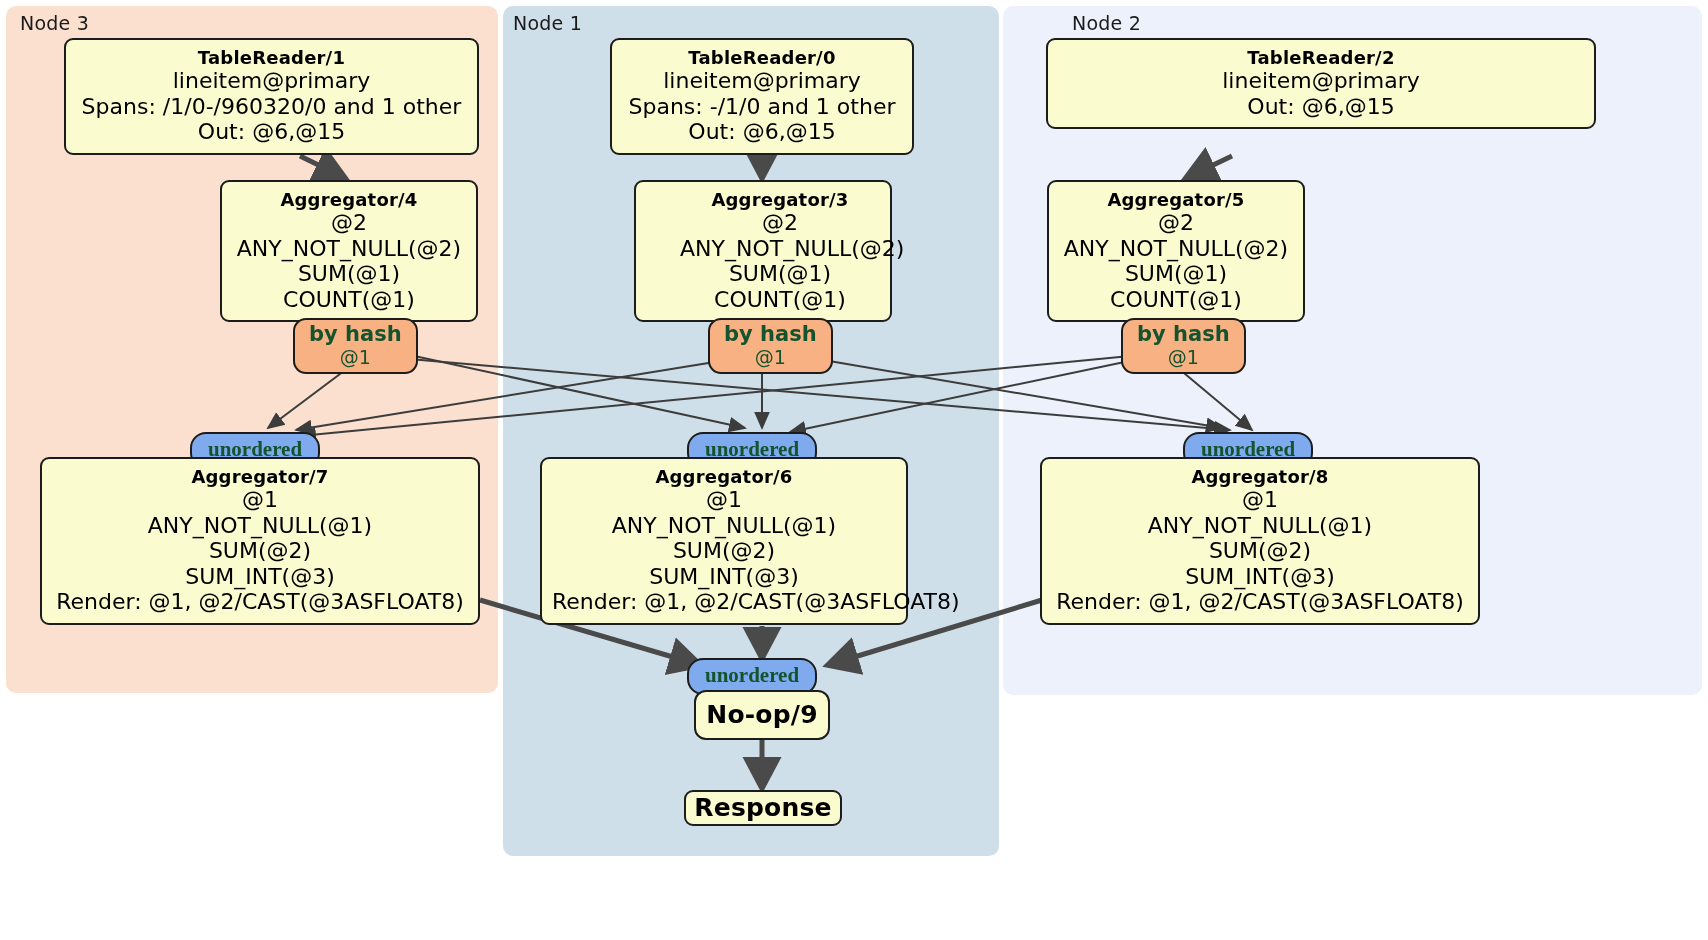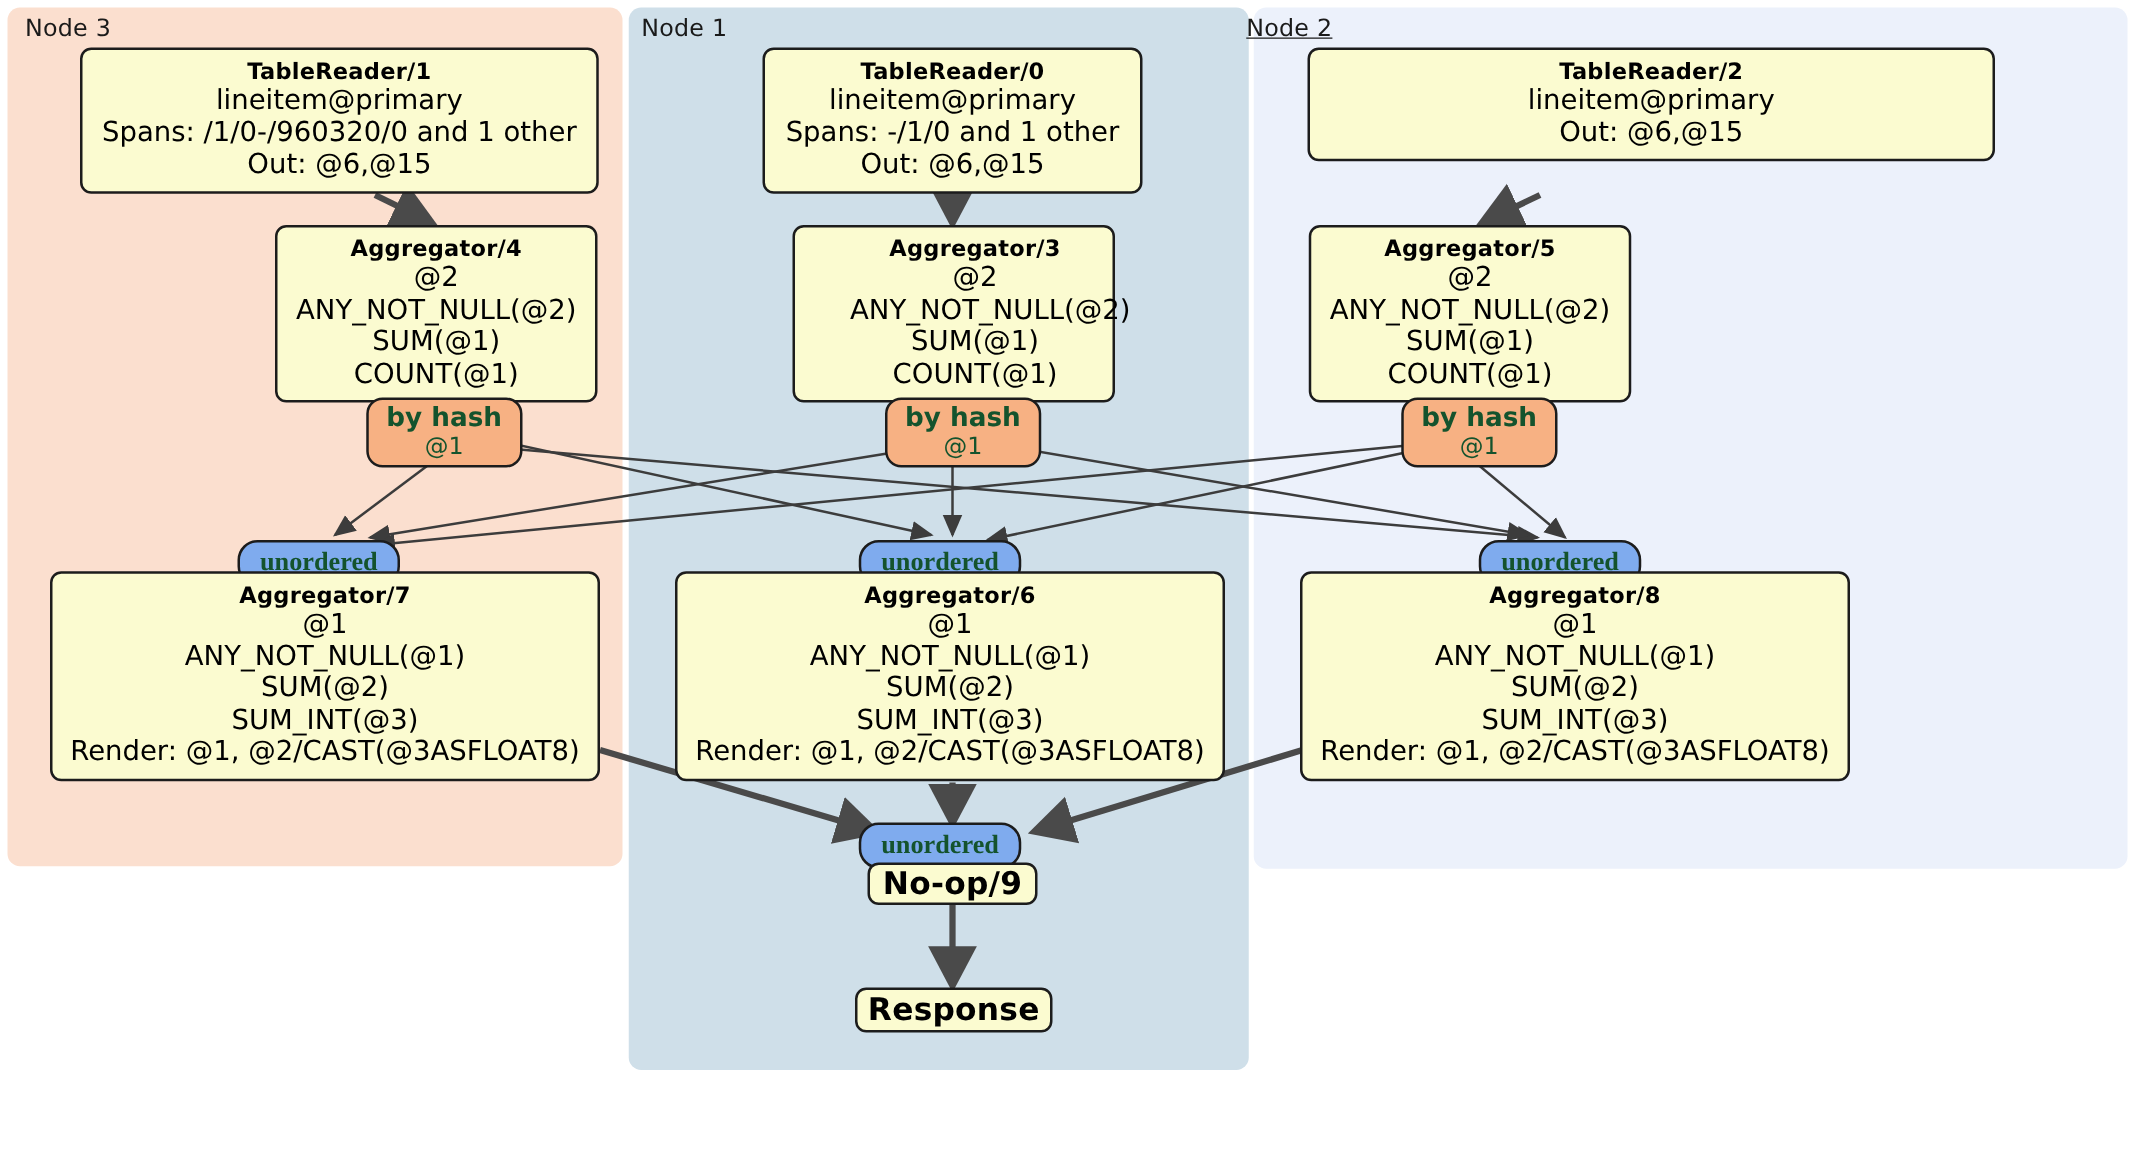--- a/index.html
+++ b/index.html
@@ -86,21 +86,21 @@
 <body>
 
 <div id="stage">
 
   <div class="panel" style="left:6px;top:6px;width:492px;height:687px;background:#fbdfcf;"></div>
   <div class="panel" style="left:503px;top:6px;width:496px;height:850px;background:#cfdfe9;"></div>
   <div class="panel" style="left:1003px;top:6px;width:699px;height:689px;background:#ecf1fb;"></div>
 
   <div class="panel-label" style="left:20px;top:12px;">Node 3</div>
   <div class="panel-label" style="left:513px;top:12px;">Node 1</div>
-  <div class="panel-label" style="left:997px;top:12px;text-decoration:underline;">Node 2</div>
+  <div class="panel-label" style="left:1072px;top:12px;">Node 2</div>
 
   <svg id="edges" viewBox="0 0 1708 940" xmlns="http://www.w3.org/2000/svg">
     <defs>
       <marker id="ah-thick" markerWidth="9" markerHeight="9" refX="6.2" refY="4.5" orient="auto" markerUnits="strokeWidth">
         <path d="M0,0.6 L7.4,4.5 L0,8.4 z" fill="#4a4a4a"></path>
       </marker>
       <marker id="ah-thin" markerWidth="11" markerHeight="11" refX="8" refY="5.5" orient="auto" markerUnits="strokeWidth">
         <path d="M0,1.6 L9,5.5 L0,9.4 z" fill="#3c3c3c"></path>
       </marker>
     </defs>
@@ -206,21 +206,21 @@
 
   <div class="box" style="left:40px;top:457px;width:440px;">
     <div class="title">Aggregator/7</div>
     <div class="line">@1</div>
     <div class="line">ANY_NOT_NULL(@1)</div>
     <div class="line">SUM(@2)</div>
     <div class="line">SUM_INT(@3)</div>
     <div class="line">Render: @1, @2/CAST(@3ASFLOAT8)</div>
   </div>
 
-  <div class="box" style="left:540px;top:457px;width:440px;">
+  <div class="box" style="left:540px;top:457px;width:368px;">
     <div class="title">Aggregator/6</div>
     <div class="line">@1</div>
     <div class="line">ANY_NOT_NULL(@1)</div>
     <div class="line">SUM(@2)</div>
     <div class="line">SUM_INT(@3)</div>
     <div class="line">Render: @1, @2/CAST(@3ASFLOAT8)</div>
   </div>
 
   <div class="box" style="left:1040px;top:457px;width:440px;">
     <div class="title">Aggregator/8</div>
@@ -228,21 +228,21 @@
     <div class="line">ANY_NOT_NULL(@1)</div>
     <div class="line">SUM(@2)</div>
     <div class="line">SUM_INT(@3)</div>
     <div class="line">Render: @1, @2/CAST(@3ASFLOAT8)</div>
   </div>
 
   <div class="badge unordered" style="left:687px;top:658px;">
     <div class="btitle">unordered</div>
   </div>
 
-  <div class="box compact" style="left:694px;top:690px;width:136px;height:34px;">
+  <div class="box compact" style="left:694px;top:690px;width:136px;height:50px;border-radius:12px;">
     <div class="title">No-op/9</div>
   </div>
 
   <div class="box compact" style="left:684px;top:790px;width:158px;height:36px;">
     <div class="title">Response</div>
   </div>
 
 </div>
 
 </body></html>

